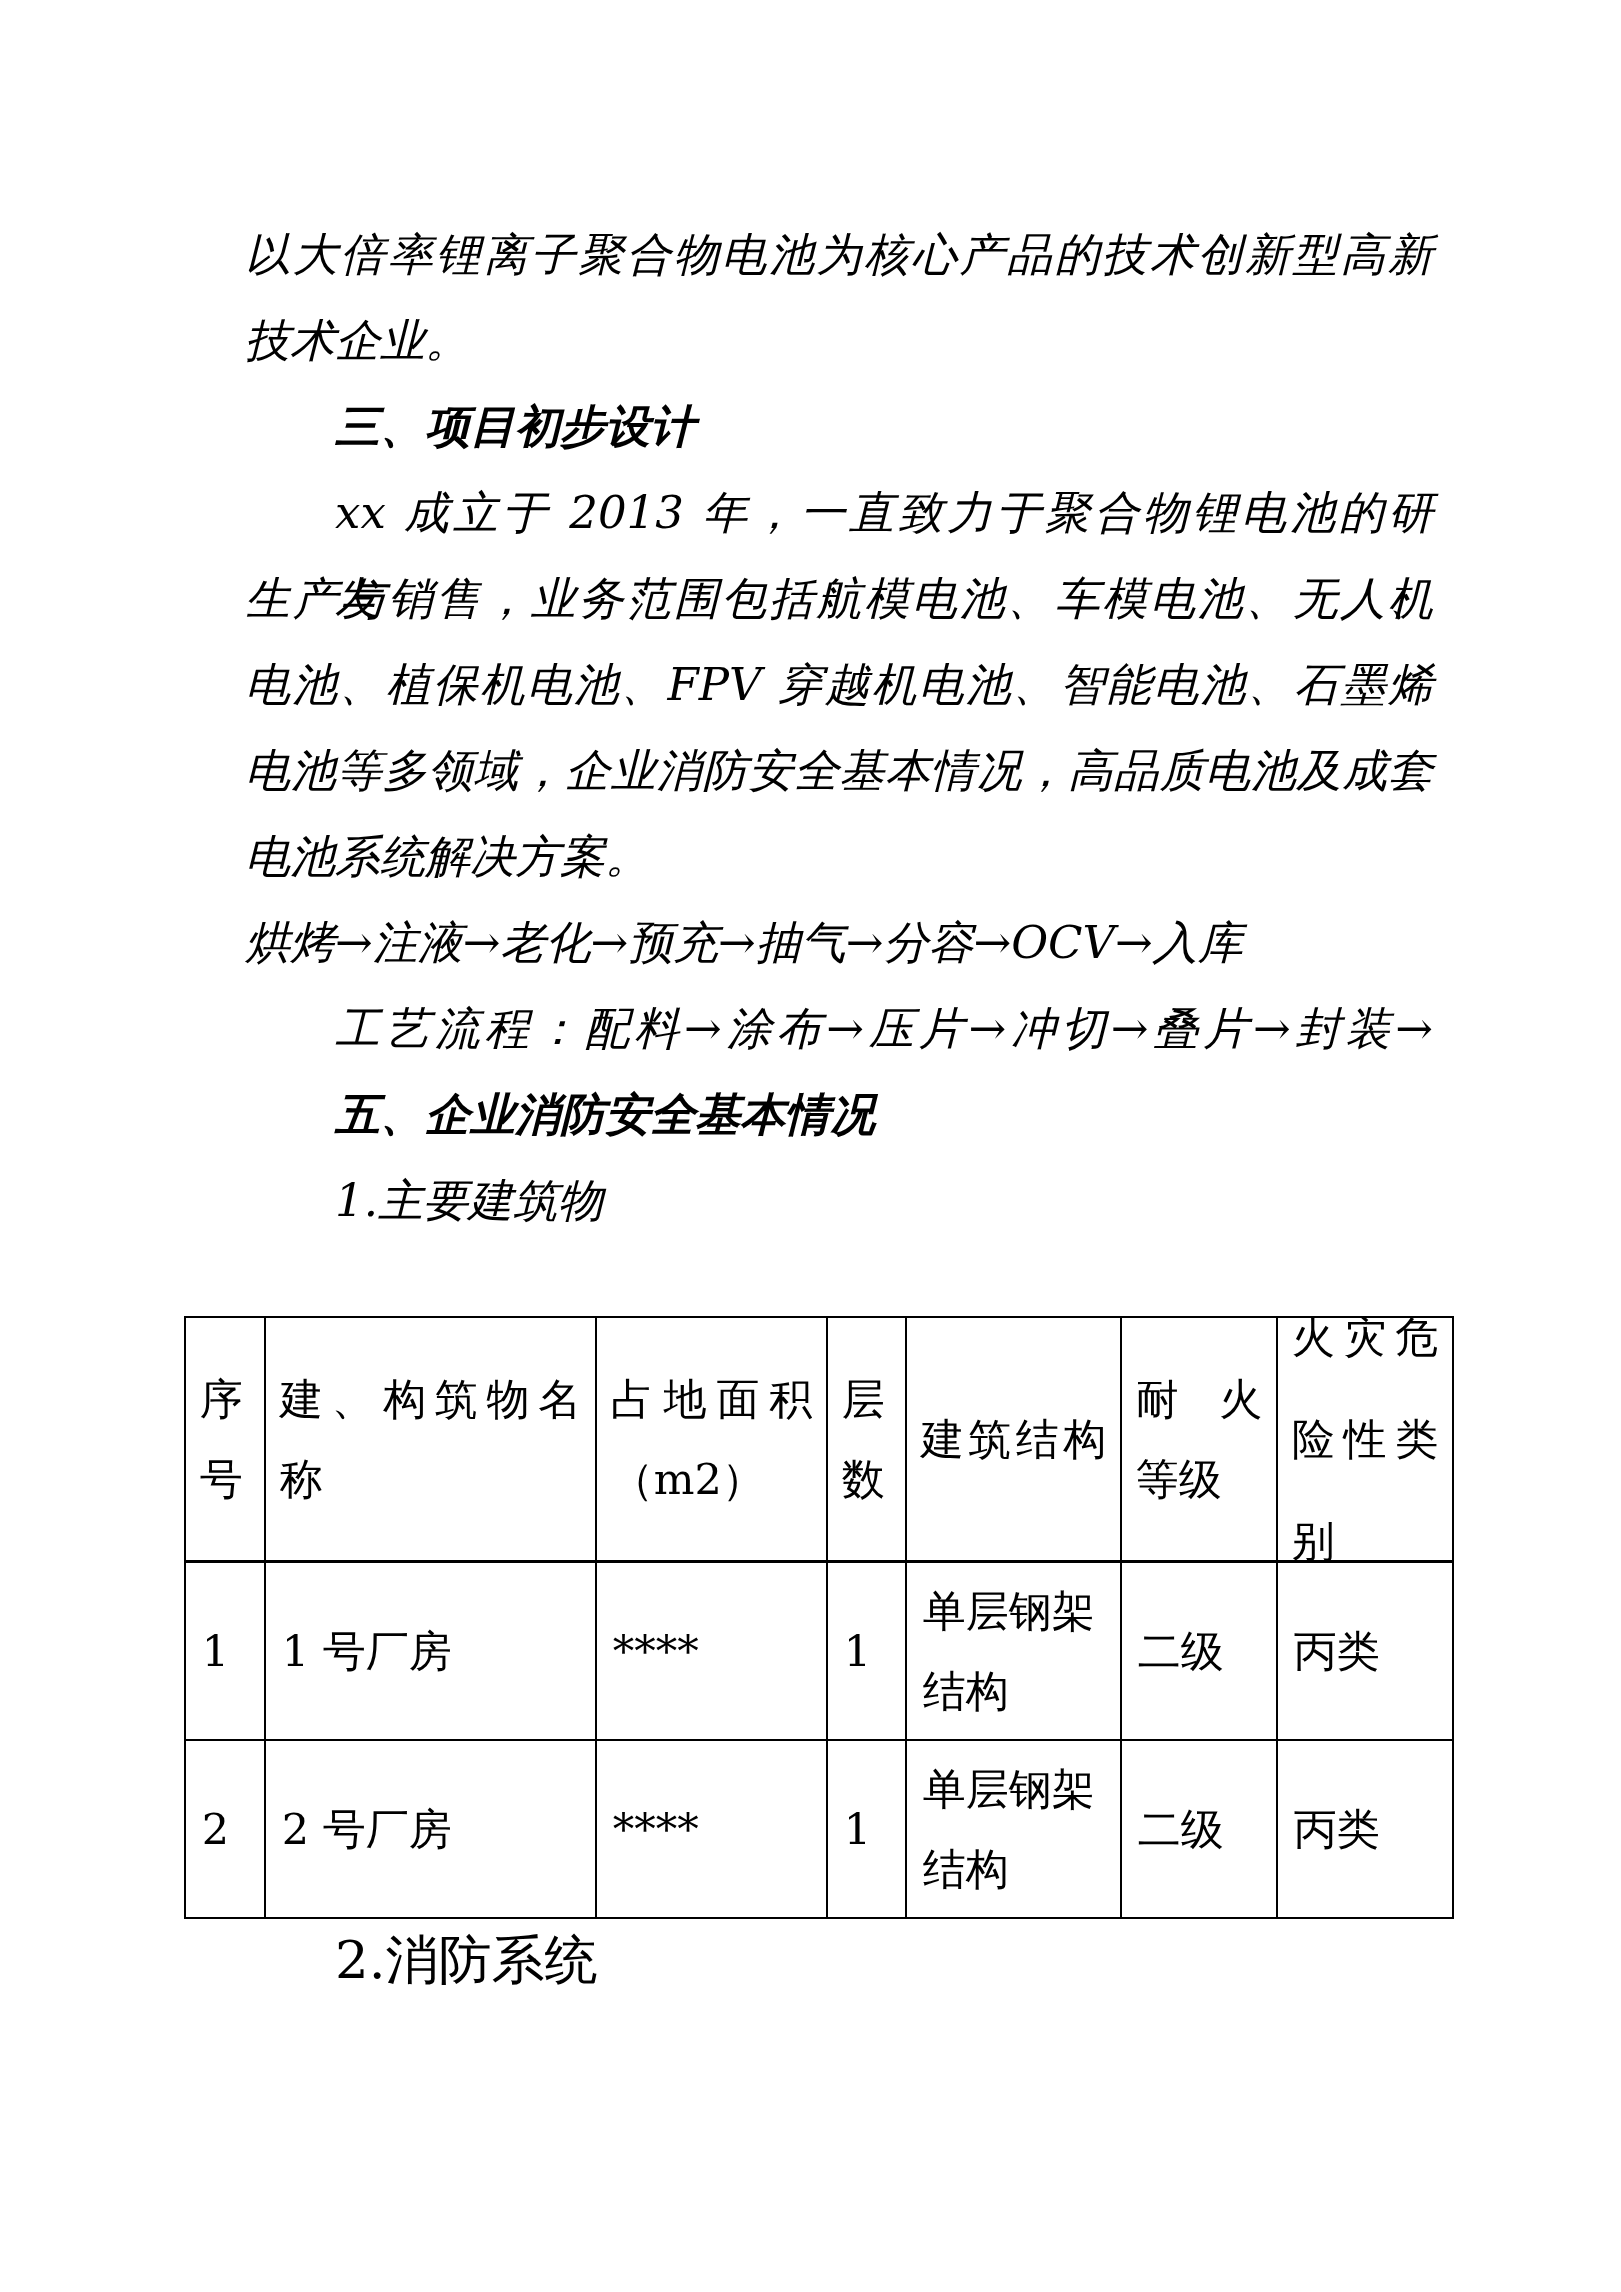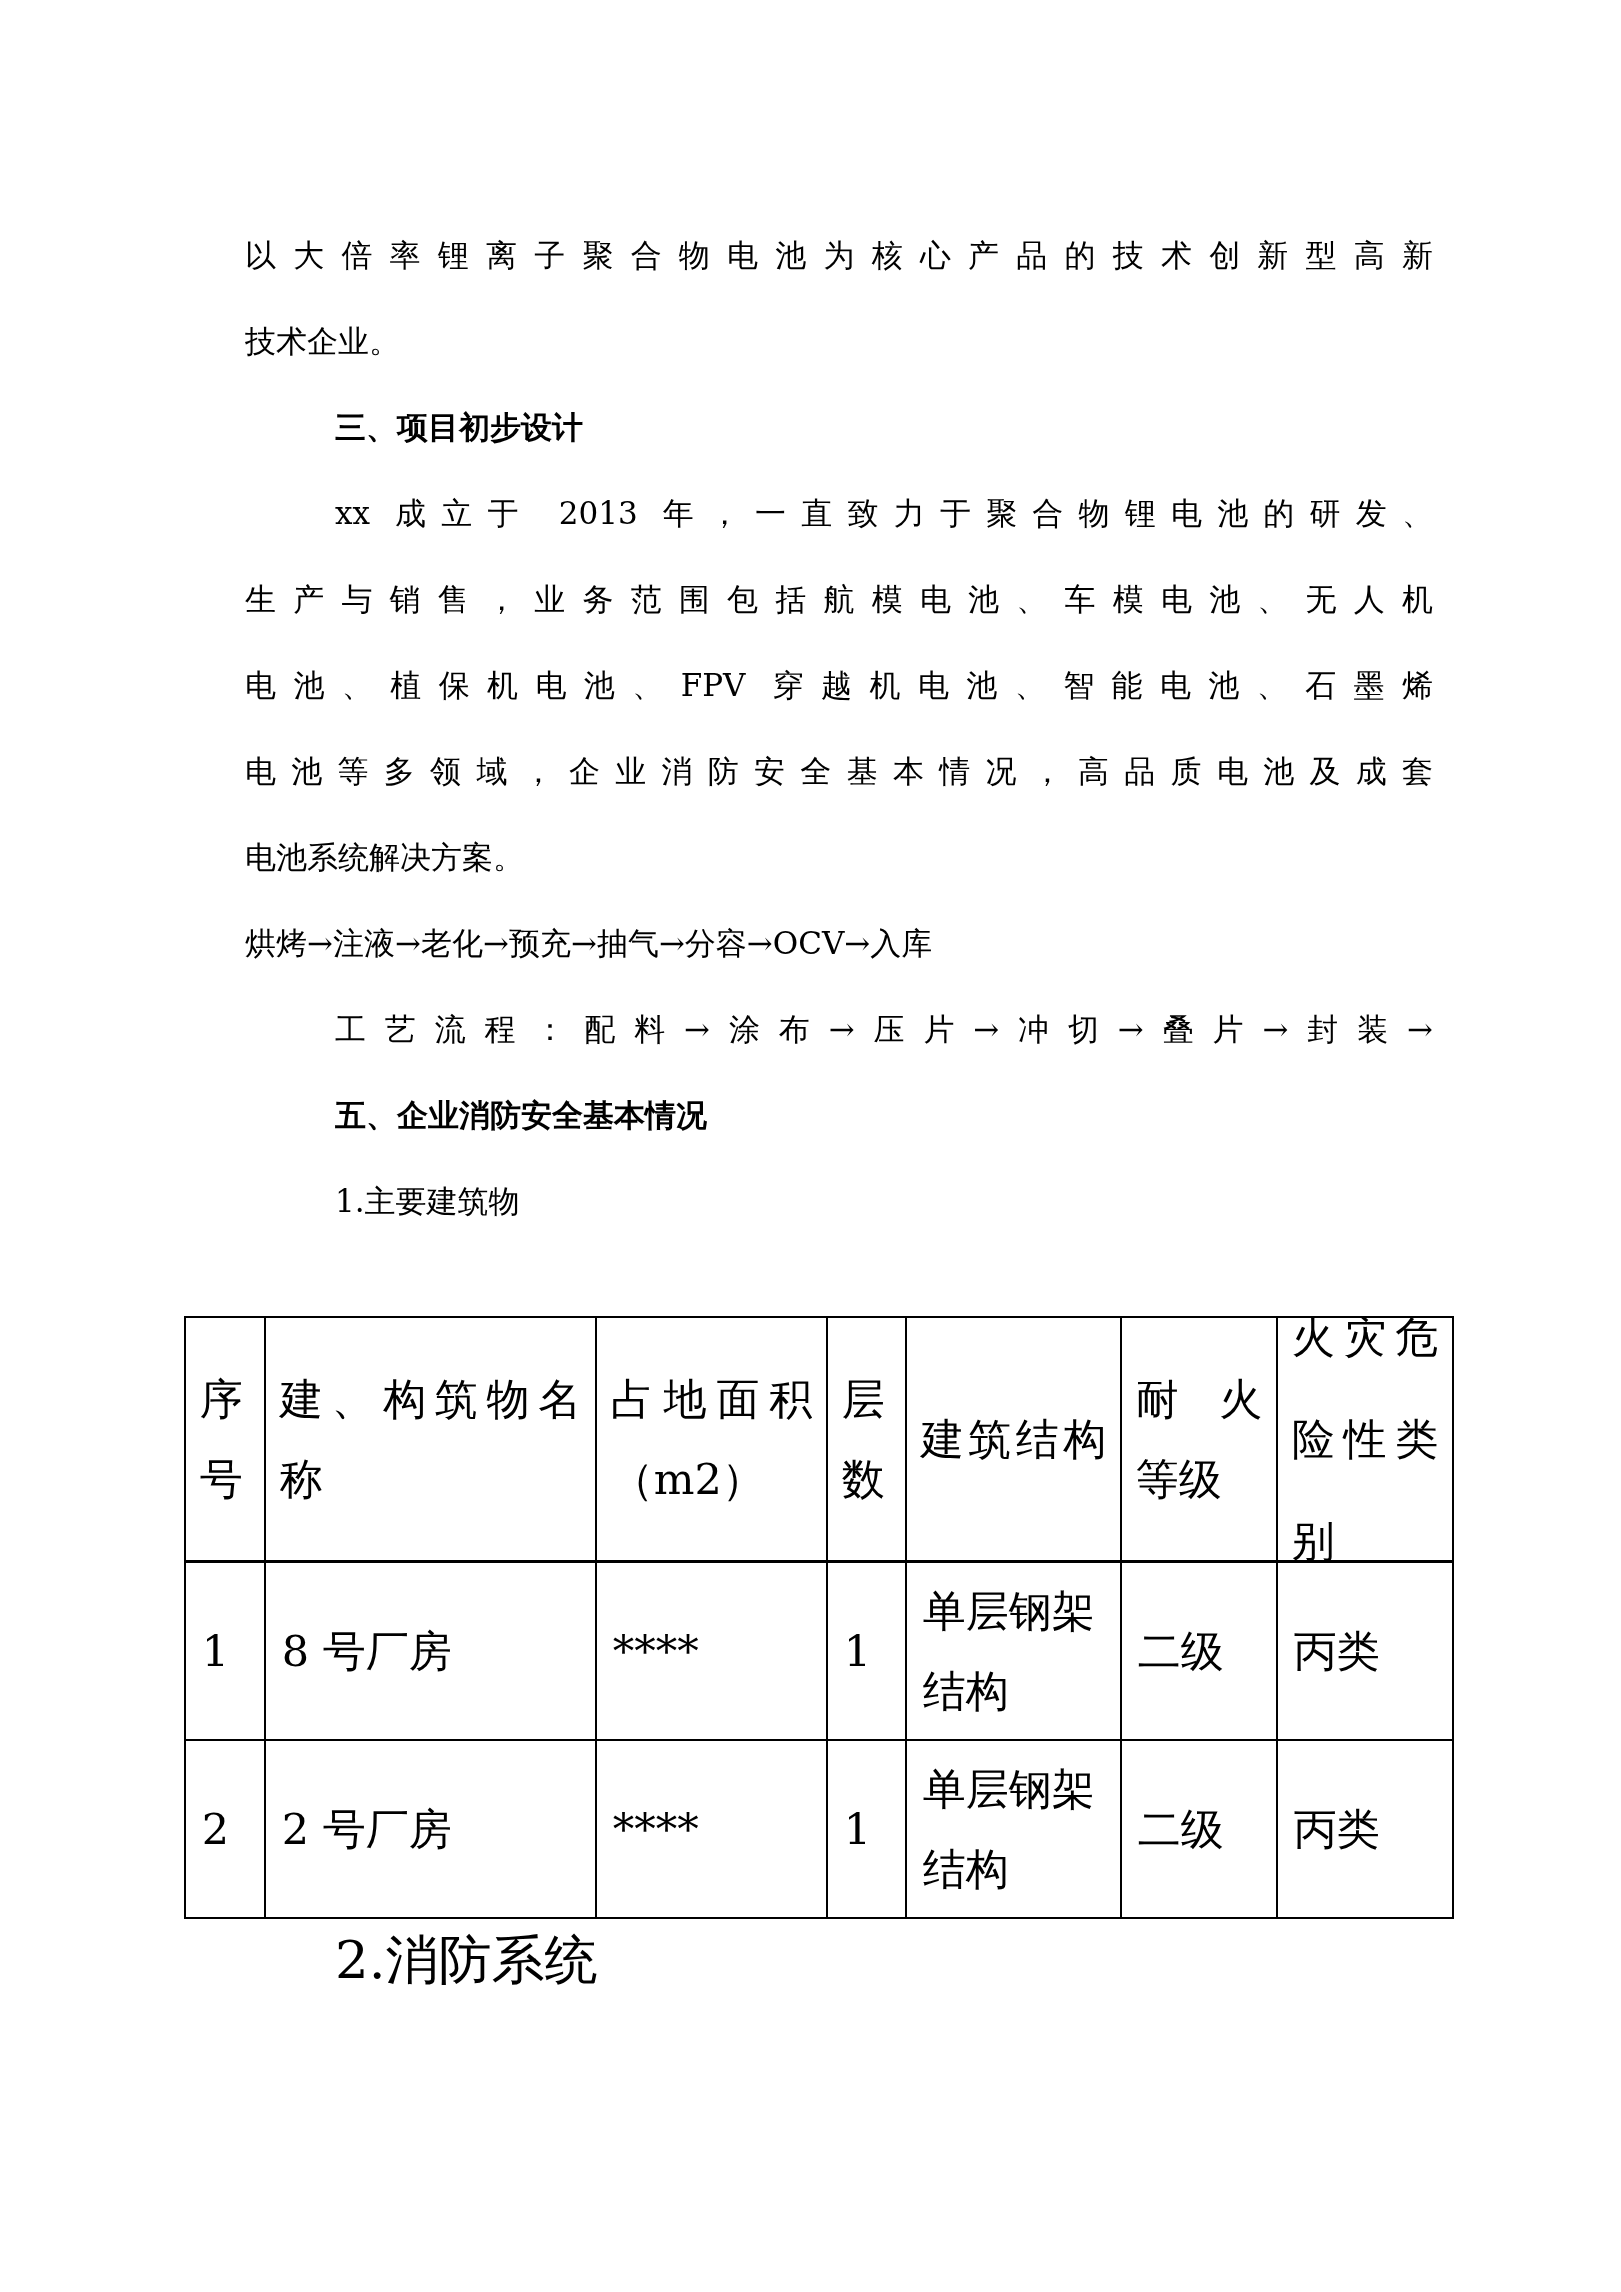--- a/index.html
+++ b/index.html
@@ -3,22 +3,23 @@
 <meta charset="utf-8">
 <style>
   html,body{margin:0;padding:0;background:#e8e8e8;}
   .page{
     position:relative;width:1621px;height:2293px;background:#ffffff;
     color:#000;font-family:"DejaVu Serif","Liberation Serif",serif;
     overflow:hidden;margin:0 auto;
   }
   .textblock{position:absolute;left:245px;top:212px;width:1188px;}
   .line{
-    height:86px;line-height:86px;font-size:31px;
+    height:86px;line-height:86px;font-size:45px;
     text-align:left;
+    font-style:italic;
   }
   .just{text-align:justify;text-align-last:justify;}
   .indent{padding-left:90px;}
   .heading{
     font-family:"DejaVu Sans","Liberation Sans",sans-serif;
     font-weight:bold;
   }
   
   .tbl{
     position:absolute;left:184px;top:1316px;
@@ -95,21 +96,21 @@
     <div class="cell hdr lastcol">
       <div class="jl">火灾危</div>
       <div class="jl">险性类</div>
       <div class="ll">别</div>
     </div>
 
     <div class="cell bodycell r1">
       <div class="ll">1</div>
     </div>
     <div class="cell bodycell r1">
-      <div class="ll">8 号厂房</div>
+      <div class="ll">1 号厂房</div>
     </div>
     <div class="cell bodycell r1">
       <div class="ll">****</div>
     </div>
     <div class="cell bodycell r1">
       <div class="ll">1</div>
     </div>
     <div class="cell bodycell r1">
       <div class="ll">单层钢架</div>
       <div class="ll">结构</div>

